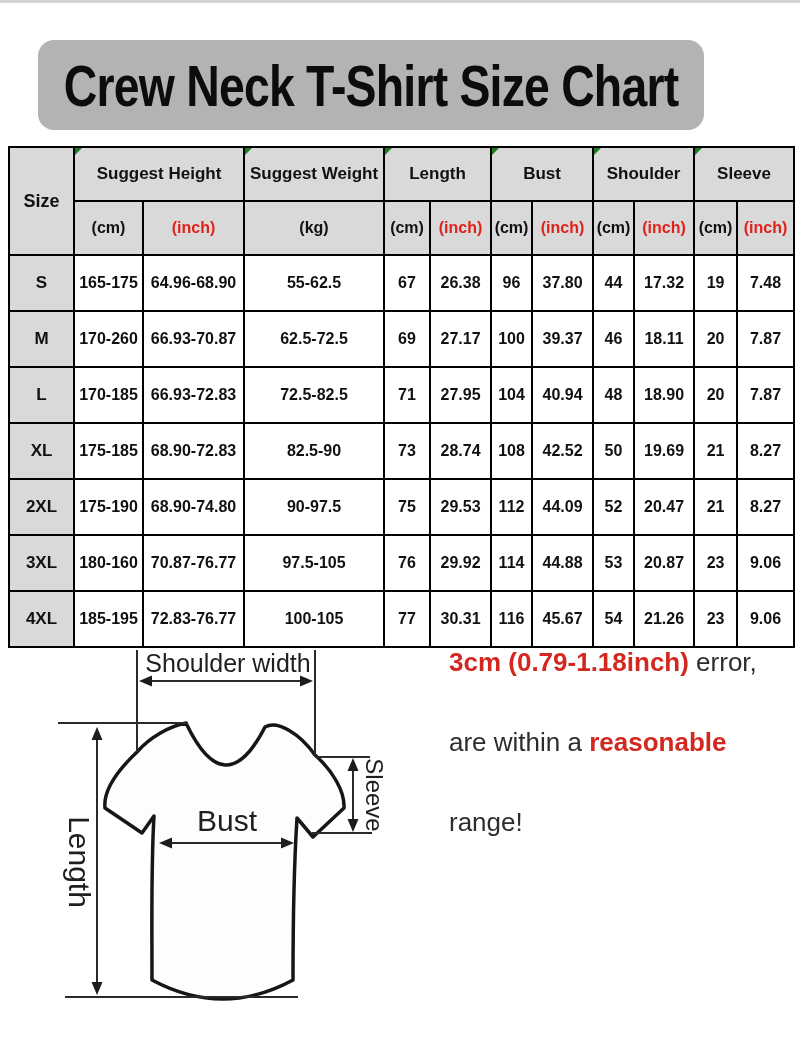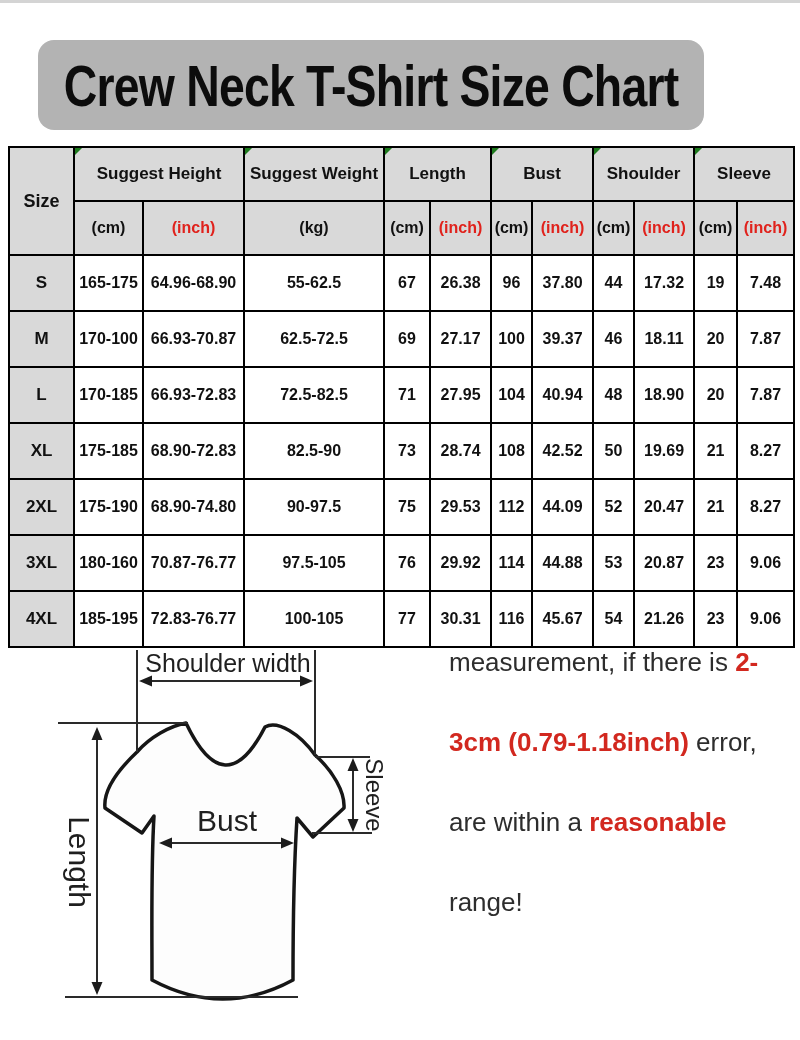--- a/index.html
+++ b/index.html
@@ -112,21 +112,21 @@
         <td>26.38</td>
         <td>96</td>
         <td>37.80</td>
         <td>44</td>
         <td>17.32</td>
         <td>19</td>
         <td>7.48</td>
       </tr>
       <tr>
         <th class="size-cell">M</th>
-        <td>170-100</td>
+        <td>170-260</td>
         <td>66.93-70.87</td>
         <td>62.5-72.5</td>
         <td>69</td>
         <td>27.17</td>
         <td>100</td>
         <td>39.37</td>
         <td>46</td>
         <td>18.11</td>
         <td>20</td>
         <td>7.87</td>
@@ -234,17 +234,16 @@
     <polygon points="353,192 347.5,179 358.5,179"></polygon>
   </g>
 
   <text x="228" y="32" font-size="25" text-anchor="middle">Shoulder width</text>
   <text transform="translate(69,222) rotate(90)" font-size="30" text-anchor="middle">Length</text>
   <text x="227" y="191" font-size="30" text-anchor="middle">Bust</text>
   <text transform="translate(366,155) rotate(90)" font-size="24" text-anchor="middle">Sleeve</text>
 </svg>
 
 <div class="tips" id="tips">
-    <div class="tip-line"><span class="">measurement, if there is </span><span class="red bold">2-</span></div>
     <div class="tip-line"><span class="red bold">3cm (0.79-1.18inch)</span><span class=""> error,</span></div>
     <div class="tip-line"><span class="">are within a </span><span class="red bold">reasonable</span></div>
     <div class="tip-line"><span class="">range!</span></div>
   </div>
 
 </body></html>

